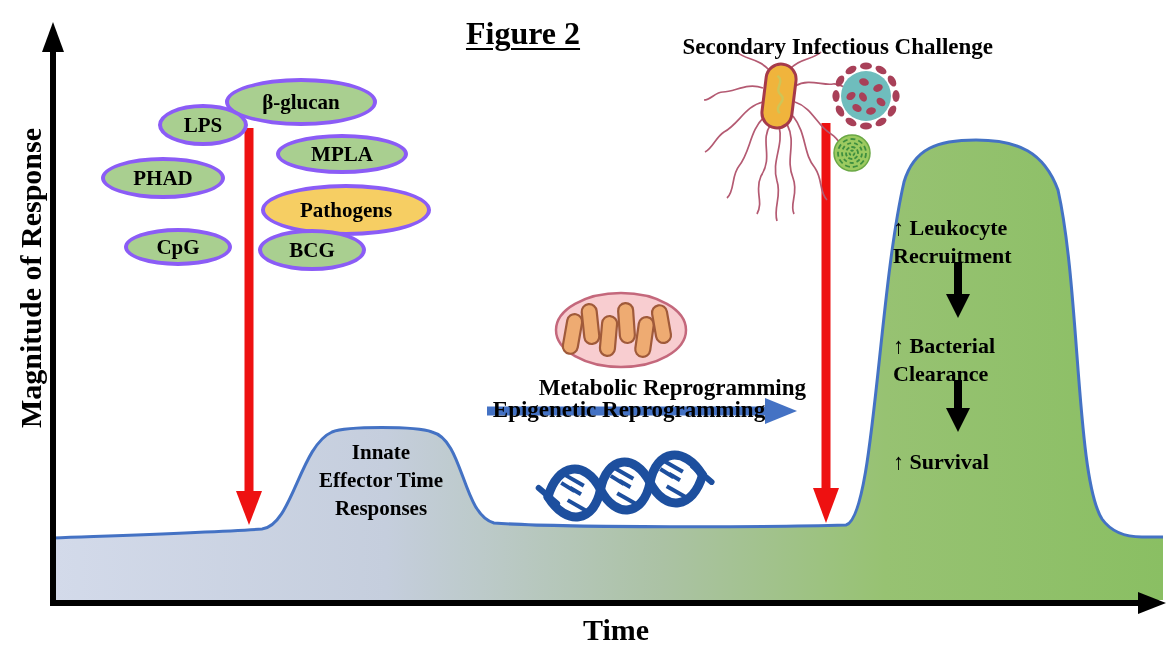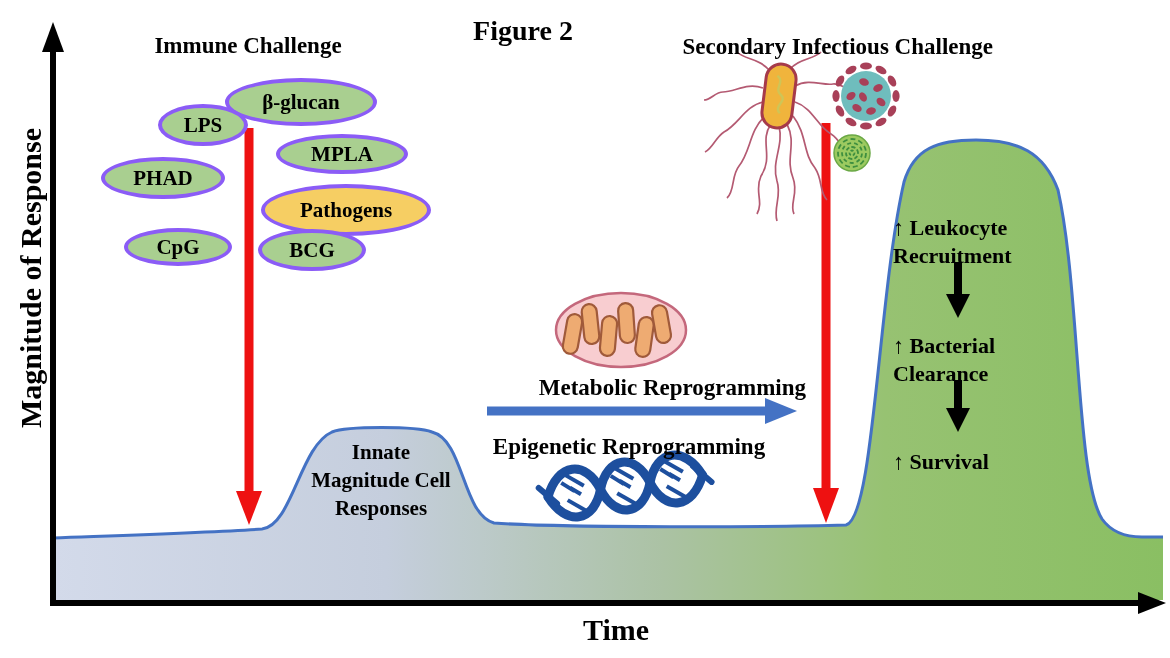--- a/index.html
+++ b/index.html
@@ -2,33 +2,33 @@
 <html><head>
 <meta charset="utf-8">
 <style>
   html,body{margin:0;padding:0;background:#fff;}
   .canvas{
     position:relative;width:1170px;height:658px;background:#ffffff;overflow:hidden;
     font-family:"Liberation Serif","DejaVu Serif",serif;color:#000;
   }
   .layer{position:absolute;left:0;top:0;width:1170px;height:658px;}
   .txt{position:absolute;font-weight:bold;line-height:1.15;}
-  .figure-title{left:448px;top:15px;width:150px;text-align:center;font-size:28px;
-    text-decoration-thickness:2px;text-underline-offset:4px;}
+  .figure-title{left:448px;top:15px;width:150px;text-align:center;font-size:32px;
+    text-decoration:underline;text-decoration-thickness:2px;text-underline-offset:4px;}
   .h-immune{left:123px;top:33px;width:250px;text-align:center;font-size:23px;}
   .h-secondary{left:643px;top:34px;width:350px;text-align:right;font-size:23px;}
   .y-label{left:31px;top:278px;transform:translate(-50%,-50%) rotate(-90deg);
     white-space:nowrap;font-size:30px;}
   .x-label{left:516px;top:613px;width:200px;text-align:center;font-size:30px;font-family:Liberation Serif, serif;}
   .oval{position:absolute;border:4px solid #8b5cf6;background:#a9cf90;border-radius:50%;
     display:flex;align-items:center;justify-content:center;font-weight:bold;font-size:21px;}
   .oval.yellow{background:#f6ce63;}
   .bump-label{left:281px;top:438px;width:200px;text-align:center;font-size:21px;line-height:28px;}
   .repro-metabolic{left:446px;top:375px;width:360px;text-align:right;font-size:23px;}
-  .repro-epigenetic{left:449px;top:434px;width:360px;text-align:center;font-size:23px;}
+  .repro-epigenetic{left:449px;top:397px;width:360px;text-align:center;font-size:23px;}
   .outcome{position:absolute;left:893px;width:152px;font-size:22px;font-weight:bold;line-height:28px;margin-top:12px;}
   .outcome-1{top:202px;}
   .outcome-2{top:320px;}
   .outcome-3{top:436px;}
 </style>
 </head>
 <body>
 
 <div class="canvas">
 
@@ -183,34 +183,33 @@
         <circle cx="0" cy="0" r="2.5" stroke-dasharray="3 2"></circle>
       </g>
     </g>
   </svg>
 
   <div class="txt figure-title">Figure 2</div>
 
   <div class="txt y-label">Magnitude of Response</div>
   <div class="txt x-label">Time</div>
 
-  <div class="txt h-immune">Immune Challenge</div>
   <div class="txt h-secondary">Secondary Infectious Challenge</div>
 
   <div class="oval" style="left:225px;top:78px;width:144px;height:40px;">β-glucan</div>
   <div class="oval" style="left:158px;top:104px;width:82px;height:34px;">LPS</div>
   <div class="oval" style="left:276px;top:134px;width:124px;height:32px;">MPLA</div>
   <div class="oval" style="left:101px;top:157px;width:116px;height:34px;">PHAD</div>
   <div class="oval yellow" style="left:261px;top:184px;width:162px;height:44px;">Pathogens</div>
   <div class="oval" style="left:124px;top:202px;width:100px;height:30px;margin-top:26px;">CpG</div>
   <div class="oval" style="left:258px;top:229px;width:100px;height:34px;">BCG</div>
 
   <div class="txt bump-label">
     <span style="display:block">Innate</span>
-    <span style="display:block">Magnitude Cell</span>
+    <span style="display:block">Effector Time</span>
     <span style="display:block">Responses</span>
   </div>
 
   <div class="txt repro-metabolic">Metabolic Reprogramming</div>
   <div class="txt repro-epigenetic">Epigenetic Reprogramming</div>
 
   <div class="outcome outcome-1">↑ Leukocyte Recruitment</div>
   <div class="outcome outcome-2">↑ Bacterial Clearance</div>
   <div class="outcome outcome-3">↑ Survival</div>
 

